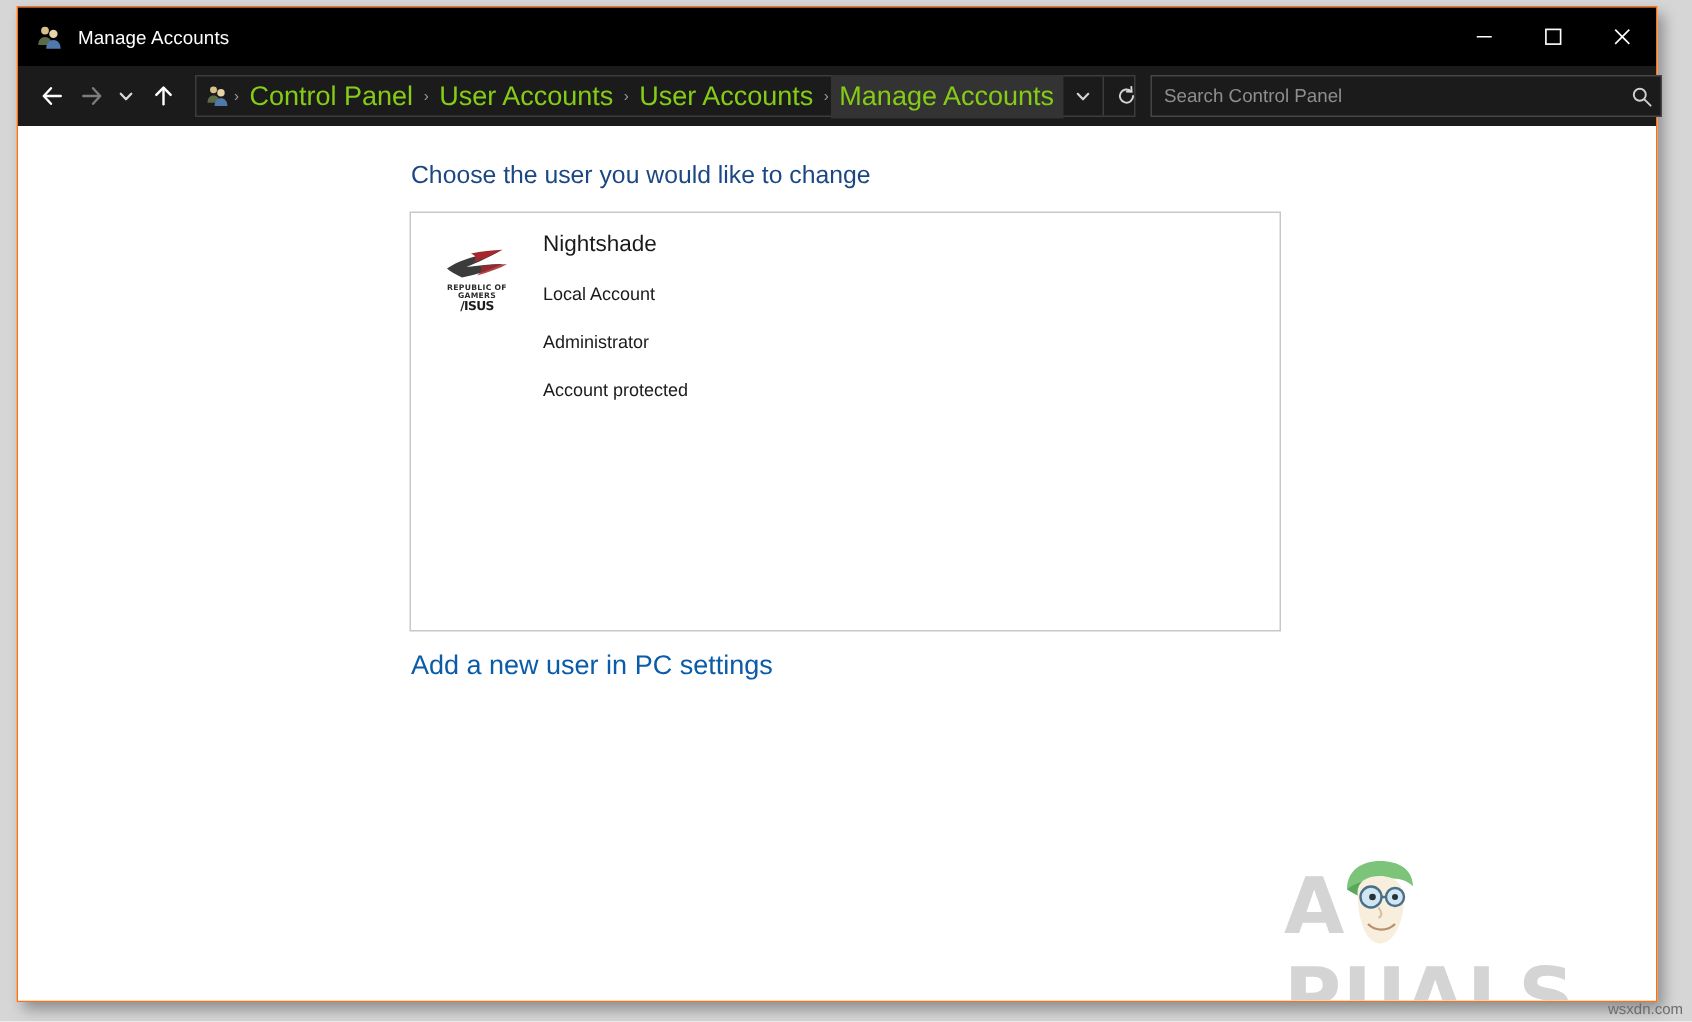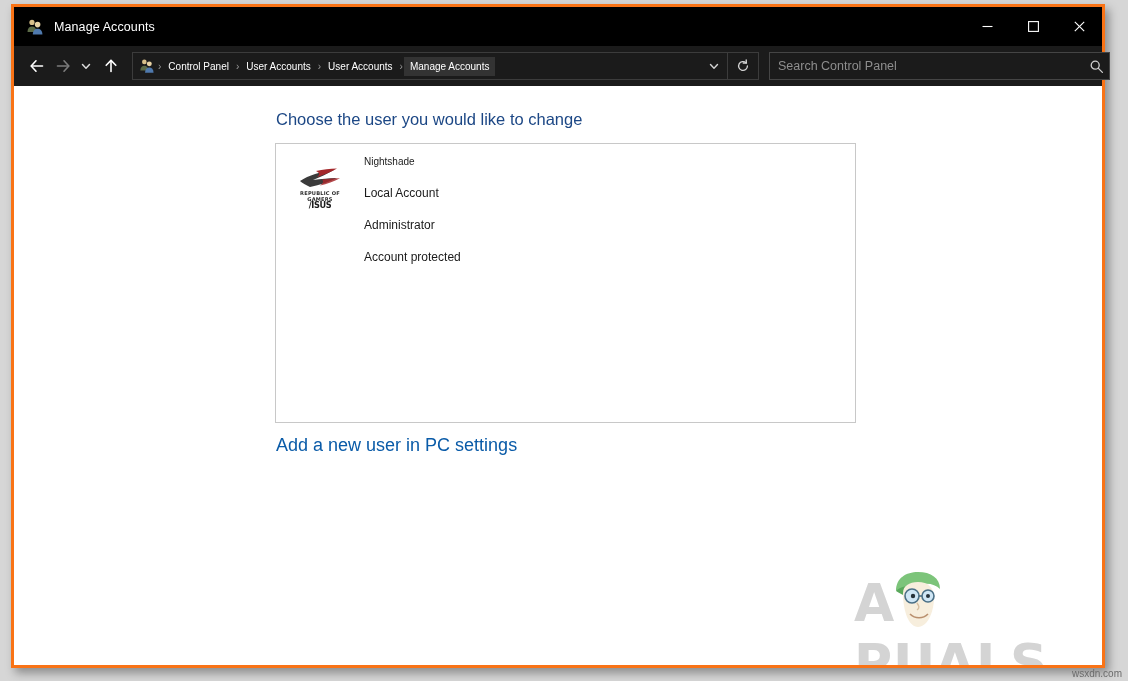--- a/index.html
+++ b/index.html
@@ -16,21 +16,21 @@
   }
 
   
   #window {
     position: absolute;
     left: 11px;
     top: 4px;
     width: 1094px;
     height: 664px;
     background: #ffffff;
-    border: 3px solid #f97316;
+    border: 1px solid #f97316;
     box-sizing: border-box;
     box-shadow: 4px 5px 9px rgba(0,0,0,0.35);
     display: flex;
     flex-direction: column;
   }
 
   
   #titlebar {
     height: 39px;
     background: #000000;
@@ -119,22 +119,22 @@
     display: flex;
     align-items: center;
     box-sizing: border-box;
   }
   #crumb-icon {
     width: 16px; height: 16px;
     margin-left: 6px; margin-right: 2px;
     flex: 0 0 auto;
   }
   .crumb {
-    color: #ffffff;
-    font-size: 10px;
+    color: #84cc16;
+    font-size: 18px;
     padding: 4px 6px;
     white-space: nowrap;
   }
   .crumb.current { background: #333333; }
   .crumb-sep {
     color: #9a9a9a;
     font-size: 10px;
     padding: 0 1px;
     user-select: none;
   }
@@ -218,21 +218,21 @@
     height: 48px;
     flex: 0 0 auto;
     margin-top: 5px;
     position: relative;
   }
   #user-info {
     margin-left: 20px;
     line-height: 1.0;
   }
   #user-name {
-    font-size: 10px;
+    font-size: 15px;
     color: #1a1a1a;
     margin-bottom: 5px;
   }
   .user-meta {
     font-size: 12px;
     color: #1a1a1a;
     margin-top: 20px;
   }
   #addlink {
     position: absolute;

